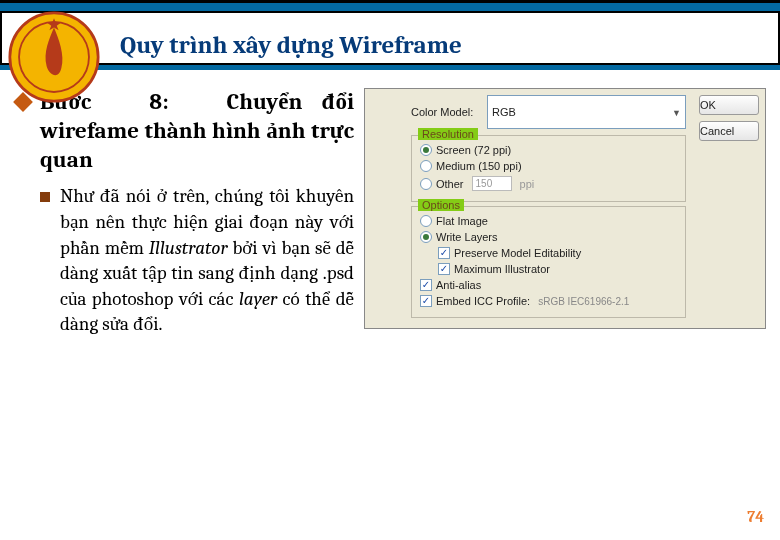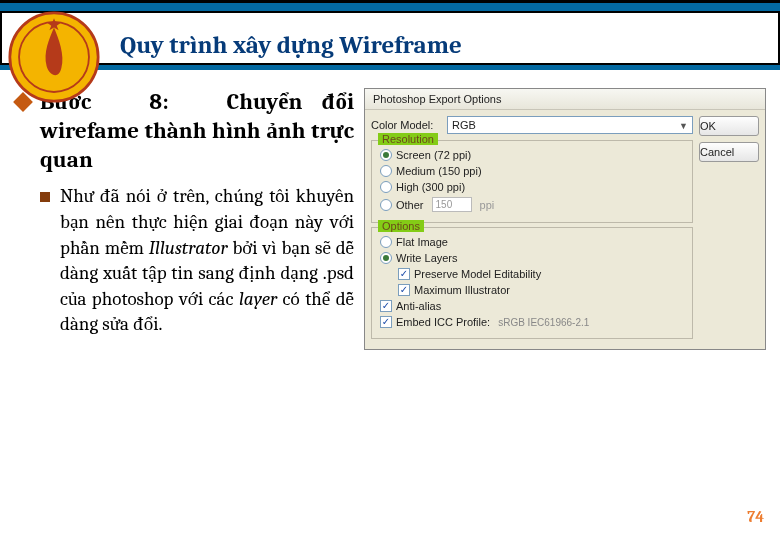--- a/index.html
+++ b/index.html
@@ -19,27 +19,27 @@
   .diamond { width: 14px; height: 14px; transform: rotate(45deg); background: #c55a11; margin-top: 7px; flex-shrink: 0; margin-left: 2px; margin-right: 2px; }
   .step-text { font-size: 23px; font-weight: bold; font-family: Cambria, Georgia, serif; line-height: 1.25; text-align: justify; }
   
   .bullet-row { display: flex; gap: 10px; margin-top: 10px; padding-left: 26px; }
   .square { width: 10px; height: 10px; background: #843c0c; margin-top: 8px; flex-shrink: 0; }
   .bullet-text { font-size: 19px; font-family: Cambria, Georgia, serif; line-height: 1.35; text-align: justify; }
   .bullet-text em { font-style: italic; }
   
   .dialog { background: #ece9d8; border: 1px solid #888; font-family: Tahoma, Arial, sans-serif; font-size: 11px; color: #222; }
   .dialog-title { background: linear-gradient(#f7f7f2,#e8e6da); padding: 4px 8px; font-size: 11px; border-bottom: 1px solid #c8c5b8; }
-  .dialog-body { display: flex; padding: 6px 6px 10px 6px; gap: 6px; }
+  .dialog-body { display: flex; padding: 6px 6px 10px 6px; gap: 13px; margin-left: 40px; }
   .dialog-left { flex: 1; }
   .dialog-right { width: 60px; display: flex; flex-direction: column; gap: 6px; }
   
   .row-cm { display: flex; align-items: center; gap: 6px; margin-bottom: 6px; }
   .row-cm label { width: 70px; }
-  .combo { flex: 1; background: #fff; border: 1px solid #7b9ebd; padding: 2px 4px; display: flex; justify-content: space-between; align-items: flex-end; font-size: 11px; }
+  .combo { flex: 1; background: #fff; border: 1px solid #7b9ebd; padding: 10px 4px; display: flex; justify-content: space-between; align-items: flex-end; font-size: 11px; }
   .combo .arrow { font-size: 9px; color: #555; }
   
   .groupbox { border: 1px solid #bdb9aa; margin-top: 4px; padding: 6px 8px 8px 8px; position: relative; }
   .groupbox .legend { position: absolute; top: -8px; left: 6px; background: #84cc16; padding: 0 4px; color: #6b4a1a; font-size: 11px; }
   .opt-row { display: flex; align-items: center; gap: 4px; padding: 2px 0; }
   .radio, .check { width: 12px; height: 12px; flex-shrink: 0; display: inline-flex; align-items: center; justify-content: center; }
   .radio { border: 1px solid #7b9ebd; border-radius: 50%; background: #fff; }
   .radio.sel::after { content: ""; width: 6px; height: 6px; background: #3b7a3b; border-radius: 50%; }
   .check { border: 1px solid #7b9ebd; background: #fff; font-size: 10px; line-height: 1; color: #1a4aa8; }
   .disabled { color: #999; }
@@ -78,44 +78,39 @@
     <div class="bullet-row">
       <div class="square"></div>
       <div class="bullet-text">
         <span>Như đã nói ở trên, chúng tôi khuyên bạn nên thực hiện giai đoạn này với phần mềm </span><em>Illustrator</em><span> bởi vì bạn sẽ dễ dàng xuất tập tin sang định dạng .psd của photoshop với các </span><em>layer</em><span> có thể dễ dàng sửa đổi.</span>
       </div>
     </div>
   </div>
 
   <div class="right">
     <div class="dialog">
-      <div class="dialog-title">Photoshop Export Options</div>
       <div class="dialog-body">
         <div class="dialog-left">
           <div class="row-cm">
             <label>Color Model:</label>
             <div class="combo">
               <span>RGB</span>
               <span class="arrow">▼</span>
             </div>
           </div>
 
           <div class="groupbox">
             <div class="legend">Resolution</div>
             <div class="opt-row">
                 <span class="radio sel"></span>
                 <span>Screen (72 ppi)</span>
               </div>
             <div class="opt-row">
                 <span class="radio"></span>
                 <span>Medium (150 ppi)</span>
-              </div>
-            <div class="opt-row">
-                <span class="radio"></span>
-                <span>High (300 ppi)</span>
               </div>
             <div class="opt-row">
               <span class="radio"></span>
               <span>Other</span>
               <span class="mini-input">150</span>
               <span class="disabled">ppi</span>
             </div>
           </div>
 
           <div class="groupbox">

